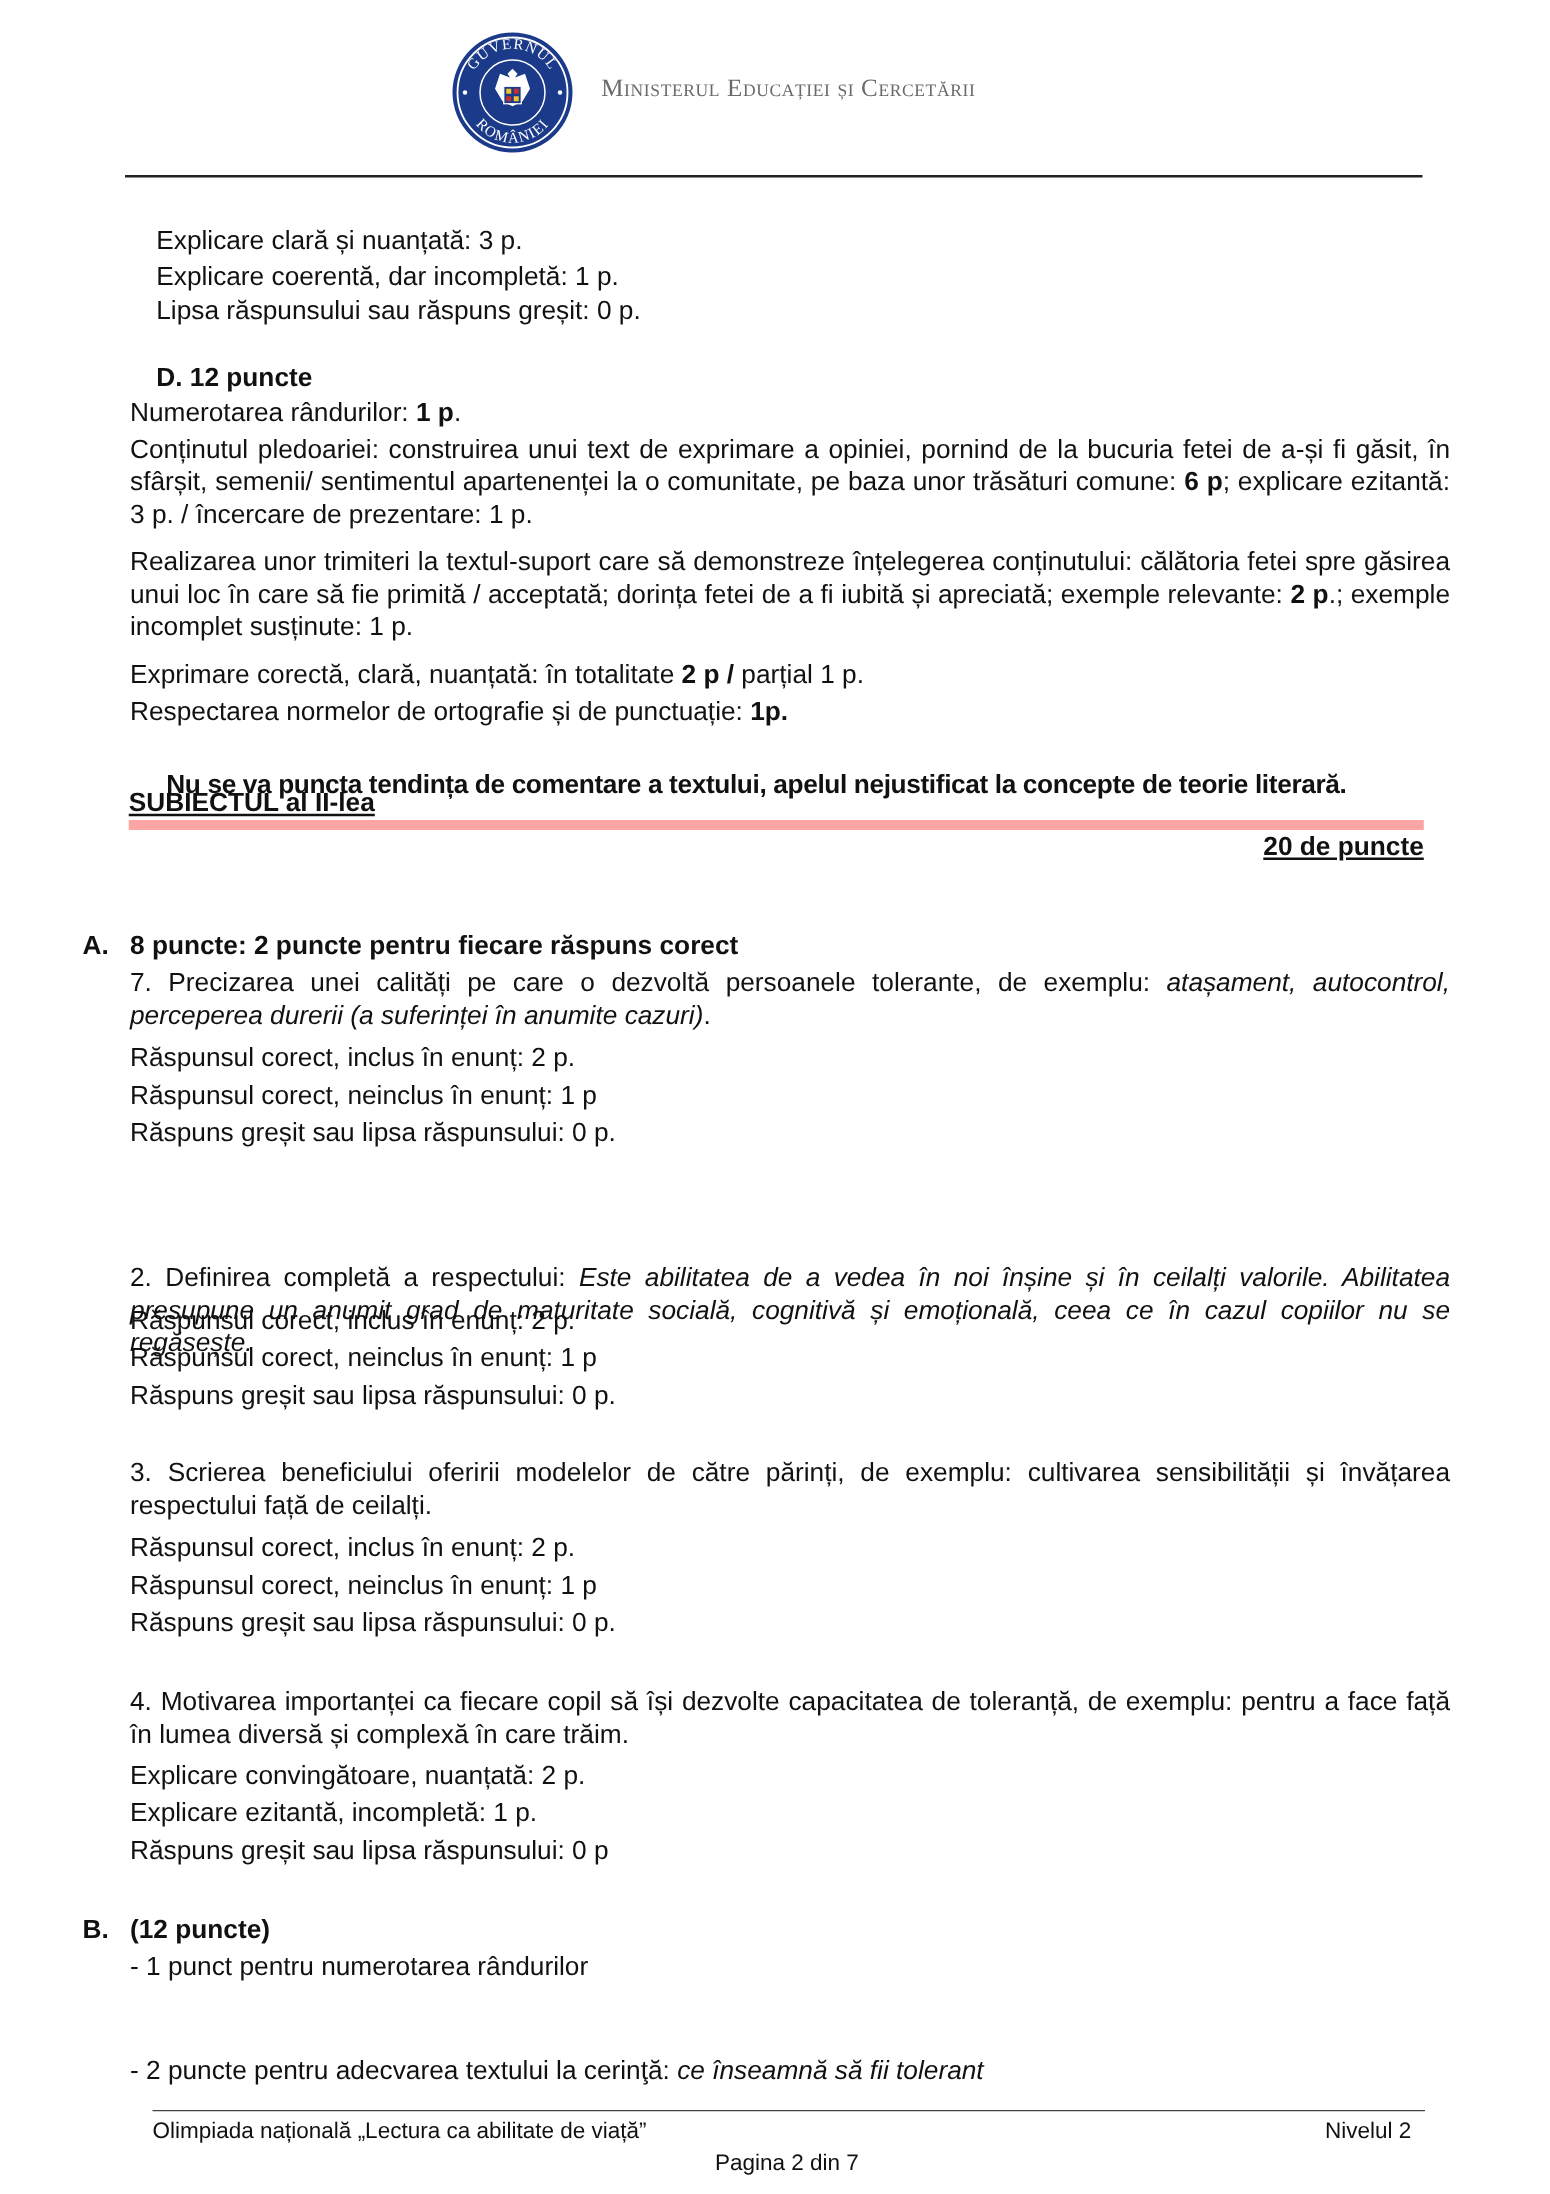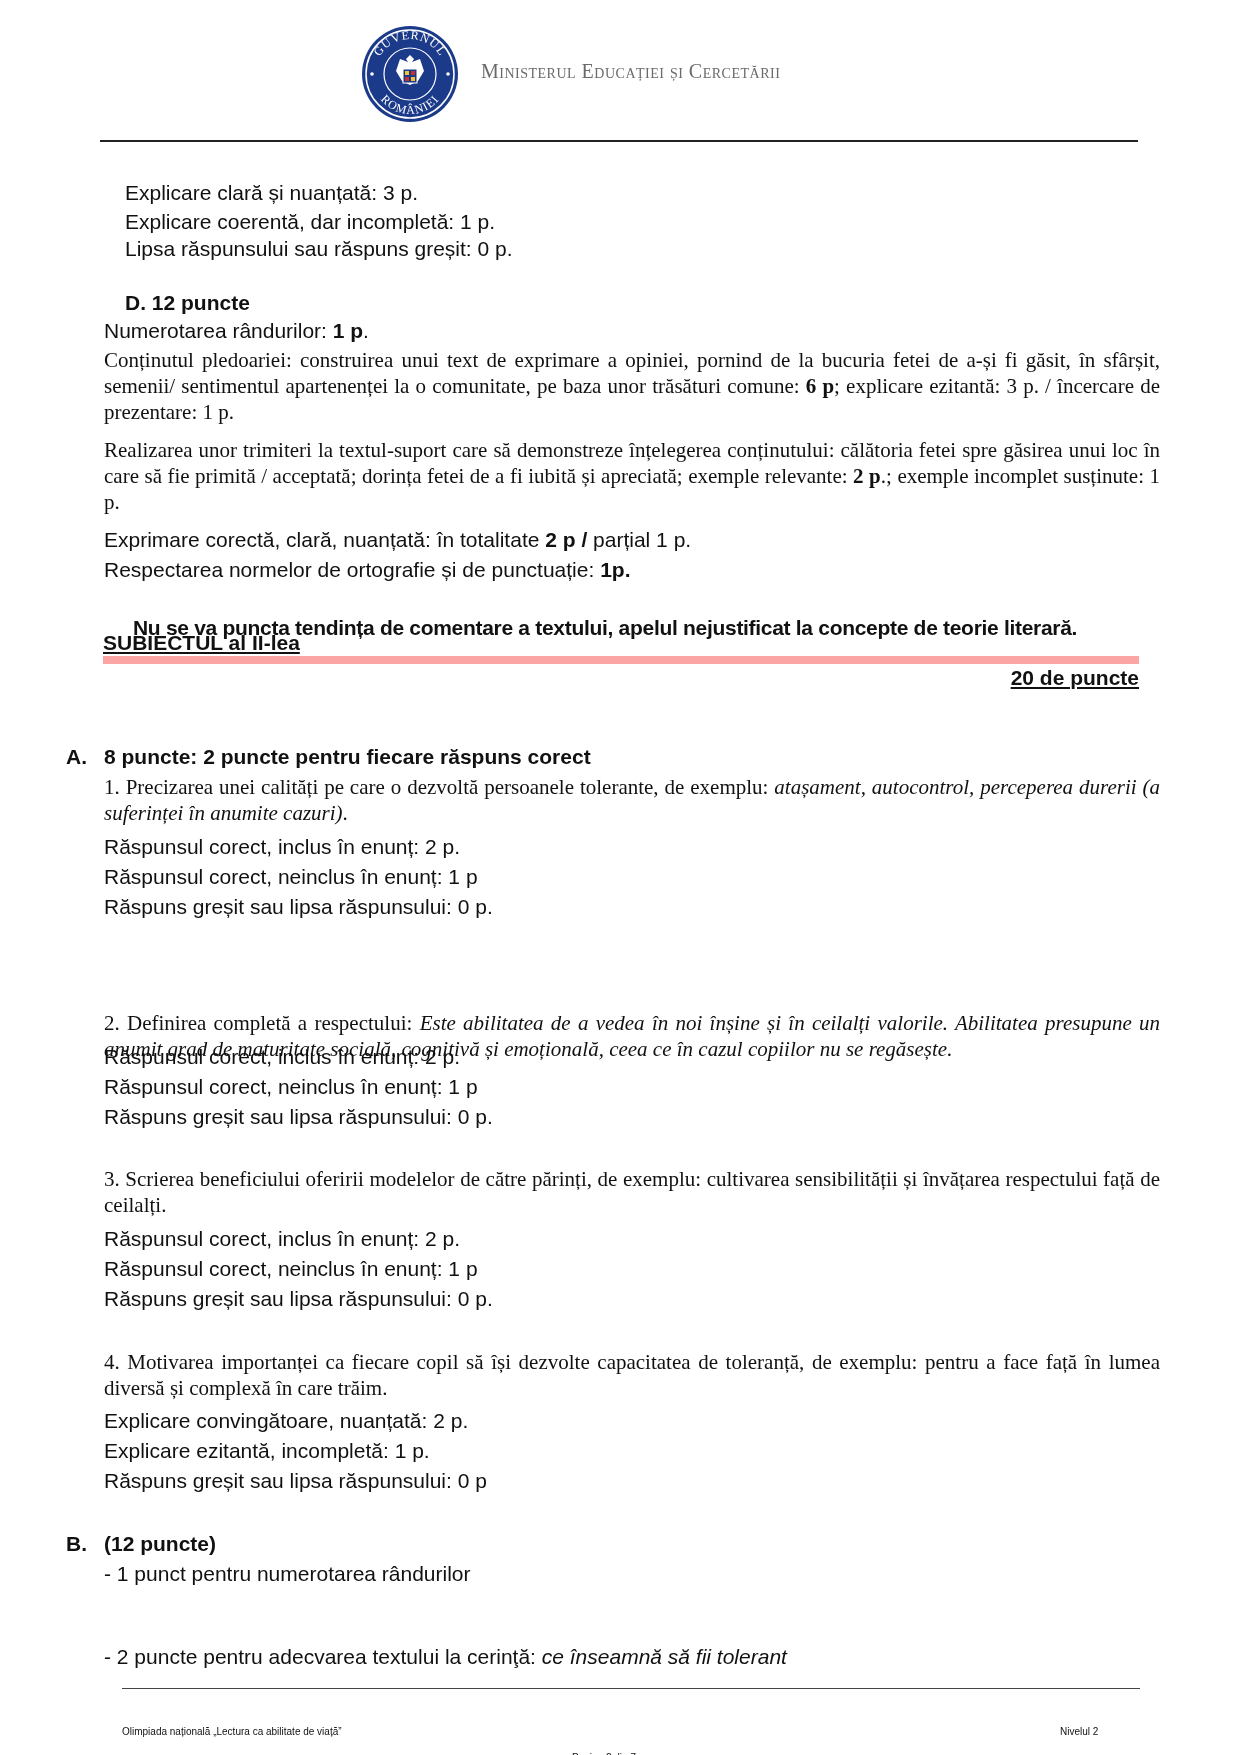--- a/index.html
+++ b/index.html
@@ -12,40 +12,40 @@
     
     .logo { left: 361px; top: 25px; width: 98px; height: 98px; }
     .ministry {
       left: 481px; top: 60px; font-family: "Liberation Serif", serif;
       font-size: 20px; color: #6a6a6a; letter-spacing: 0.5px; font-variant: small-caps;
       white-space: nowrap;
     }
     .hrule { left: 100px; top: 140px; width: 1038px; height: 0; border-top: 2px solid #222; }
 
     .line { position: absolute; white-space: nowrap; line-height: 26px; }
-    .just { position: absolute; line-height: 26px; text-align: justify; text-align-last: left; font-family: Liberation Serif, serif; }
+    .just { position: absolute; line-height: 26px; text-align: justify; text-align-last: left; }
     b, .b { font-weight: bold; }
     i { font-style: italic; }
 
     .l1 { left: 125px; }
     .l2 { left: 104px; }
     .w-full { width: 1056px; }
 
     .subj-row {
       left: 103px; top: 630px; width: 1036px; height: 26px;
       border-bottom: 8px solid #fca5a5; font-weight: bold; line-height: 26px;
     }
     .subj-row .left { position: absolute; left: 0; top: 0; text-decoration: underline; }
     .subj-row .right { position: absolute; right: 0; top: 0; text-decoration: underline; margin-top: 35px; }
 
     .sec-label { left: 66px; font-weight: bold; }
     .sec-title { left: 104px; font-weight: bold; text-align: center; }
 
     .frule { left: 122px; top: 1688px; width: 1018px; height: 0; border-top: 1px solid #444; }
-    .footer { font-family: "Liberation Sans", sans-serif; font-size: 10px; color: #111; white-space: nowrap; margin-top: 32px; }
+    .footer { font-family: "Liberation Sans", sans-serif; font-size: 18px; color: #111; white-space: nowrap; }
     .foot-left { left: 122px; top: 1694px; }
     .foot-right { left: 1060px; top: 1694px; }
     .foot-center { left: 572px; top: 1720px; }
   </style>
 </head>
 <body>
 
 <div class="abs logo">
   <svg width="98" height="98" viewBox="0 0 98 98">
     <circle cx="49" cy="49" r="48" fill="#1b3a8a"></circle>
@@ -99,21 +99,21 @@
 
 <div class="abs subj-row">
   <span class="left">SUBIECTUL al II-lea</span>
   <span class="right">20 de puncte</span>
 </div>
 
 <div class="line sec-label" style="top:744px">A.</div>
 <div class="line sec-title" style="top:744px">8 puncte: 2 puncte pentru fiecare răspuns corect</div>
 
 <div class="just l2 w-full" style="top:774px">
-  <span>1. Precizarea unei calități pe care o dezvoltă persoanele tolerante, de exemplu: </span><i>atașament, autocontrol, perceperea durerii (a suferinței în anumite cazuri)</i><span>.</span>
+  <span>7. Precizarea unei calități pe care o dezvoltă persoanele tolerante, de exemplu: </span><i>atașament, autocontrol, perceperea durerii (a suferinței în anumite cazuri)</i><span>.</span>
 </div>
 <div class="line l2" style="top:834px">Răspunsul corect, inclus în enunț: 2 p.</div>
 <div class="line l2" style="top:864px">Răspunsul corect, neinclus în enunț: 1 p</div>
 <div class="line l2" style="top:894px">Răspuns greșit sau lipsa răspunsului: 0 p.</div>
 
 <div class="just l2 w-full" style="top:1010px">
   <span>2. Definirea completă a respectului: </span><i>Este abilitatea de a vedea în noi înșine și în ceilalți valorile. Abilitatea presupune un anumit grad de maturitate socială, cognitivă și emoțională, ceea ce în cazul copiilor nu se regăsește.</i>
 </div>
 <div class="line l2" style="top:1044px">Răspunsul corect, inclus în enunț: 2 p.</div>
 <div class="line l2" style="top:1074px">Răspunsul corect, neinclus în enunț: 1 p</div>

